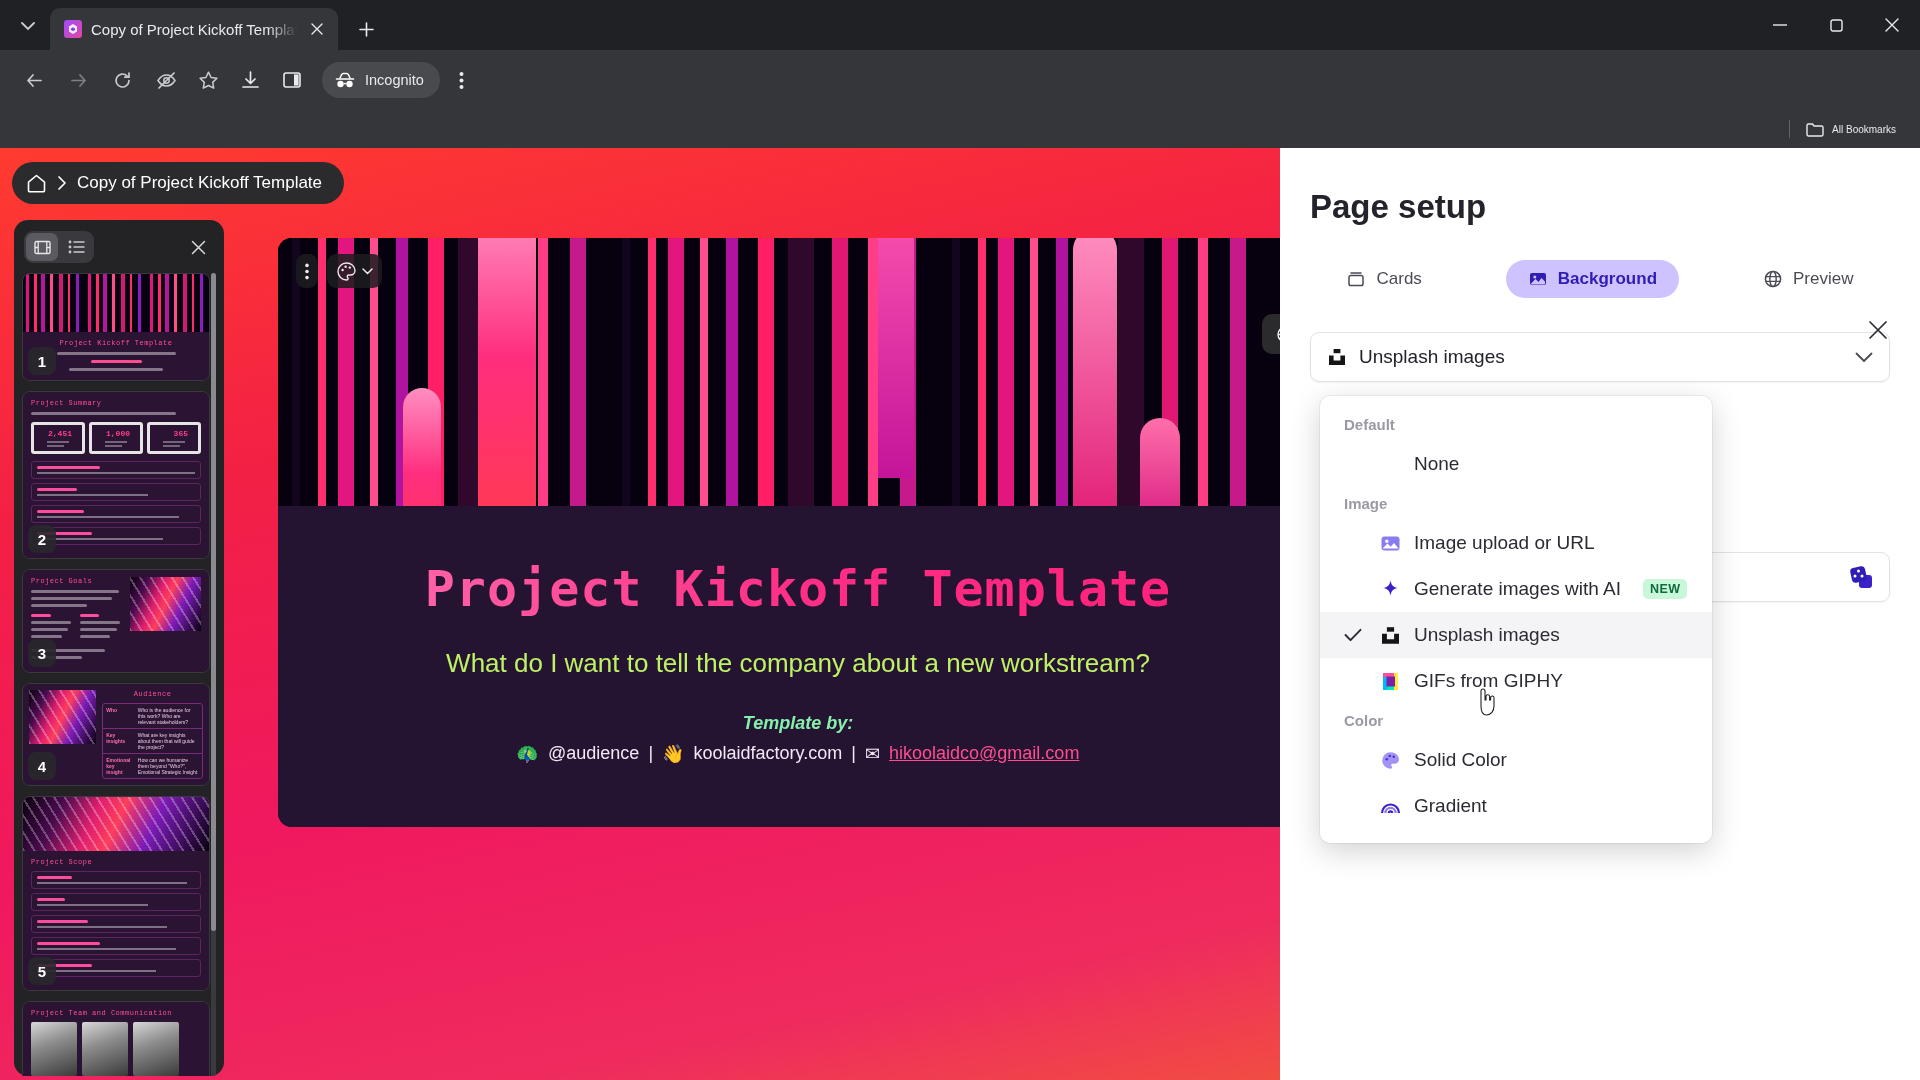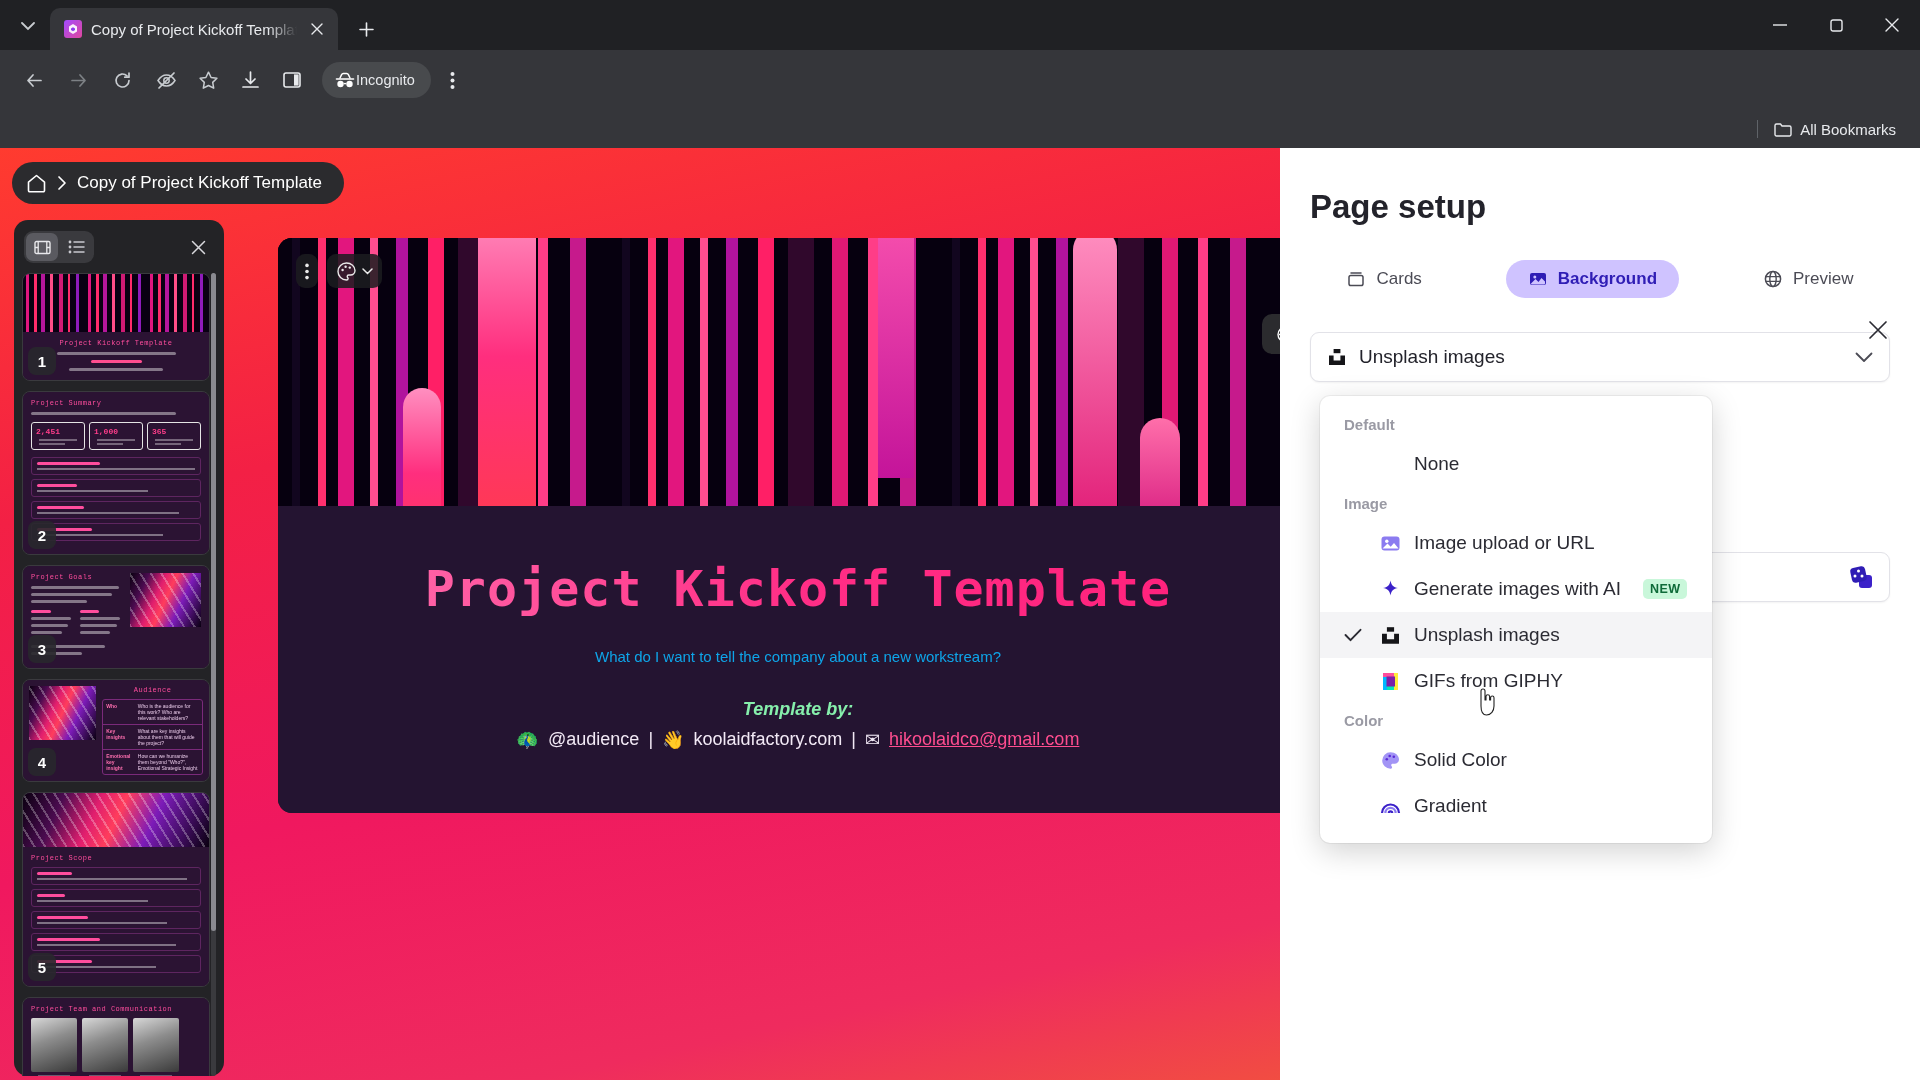--- a/index.html
+++ b/index.html
@@ -47,27 +47,27 @@
   .tb-icon { width: 40px; height: 40px; border-radius: 50%; display:flex;align-items:center;justify-content:center; color:#c8ccd0; flex:none;}
   .omnibox {
     flex: 1; height: 40px; background: #202124; border-radius: 20px;
     display: flex; align-items: center; padding: 0 14px; gap: 12px;
     margin: 0 10px 0 6px; min-width: 0;
   }
   .omnibox-url { color: #e8eaed; font-size: 15.5px; white-space: nowrap; overflow: hidden; }
   .tb-right { display: flex; align-items: center; gap: 2px; flex: none; }
   .incognito-pill {
     height: 36px; background: #484a4d; border-radius: 18px; display: flex;
-    align-items: center; padding: 0 16px 0 12px; color: #e8eaed; font-size: 14.5px;
+    align-items: center; gap: 9px; padding: 0 16px 0 12px; color: #e8eaed; font-size: 14.5px;
     margin-left: 8px;
   }
 
   .bookmarkbar { height: 38px; background: #35363a; display: flex; align-items: center; justify-content: flex-end; padding-right: 18px; gap: 10px; }
   .bm-sep { width: 1px; height: 18px; background: #5f6368; }
-  .bm-item { display: flex; align-items: center; gap: 8px; color: #e8eaed; font-size: 15px; padding: 4px 6px; border-radius: 5px; }
+  .bm-item { display: flex; align-items: center; gap: 8px; color: #e8eaed; font-size: 10px; padding: 4px 6px; border-radius: 5px; }
 
   
   .viewport { position: absolute; left: 0; top: 148px; width: 1920px; height: 932px; overflow: hidden;
     background: linear-gradient(168deg,#ff3b2f 0%, #f32045 28%, #f0185f 55%, #ef2b5e 78%, #f36a2a 100%); }
 
   .breadcrumb {
     position: absolute; left: 12px; top: 14px; height: 42px; background: #2b2b2e;
     border-radius: 21px; display: flex; align-items: center; gap: 10px; padding: 0 22px 0 14px;
     color: #fff; font-size: 17px; z-index: 30;
   }
@@ -97,21 +97,21 @@
     display: flex; align-items: center; justify-content: center; z-index: 5;
   }
   .t-stripes { height: 58px; background:
      repeating-linear-gradient(90deg,#090012 0 3px,#e0167f 3px 6px,#090012 6px 11px,#ff2b6b 11px 14px,
      #090012 14px 18px,#b5169c 18px 22px,#090012 22px 27px,#ff4d87 27px 30px,#090012 30px 36px,
      #d01a74 36px 40px,#090012 40px 45px,#ff2b6b 45px 47px,#090012 47px 53px,#8e1bbb 53px 56px,#090012 56px 62px); }
   .t-body { padding: 7px 8px 9px; background: #2b1333; }
   .t-title { color:#ff4d9d; font-size: 7px; letter-spacing:.5px; margin-bottom: 5px; font-family:"Liberation Mono", monospace;}
   .t-line { height: 3px; background: rgba(255,255,255,.42); border-radius:2px; margin-bottom: 4px;}
   .t-stats { display:flex; gap:4px; margin-bottom:7px;}
-  .t-stat { flex:1; border:1px solid #e5e5e5; border-radius:3px; padding:4px 4px; text-align:left;}
+  .t-stat { flex:1; border:3px solid #e5e5e5; border-radius:3px; padding:4px 10px; text-align:right;}
   .t-stat b { display:block; color:#ff3d8a; font-size:8px; font-family:"Liberation Mono", monospace;}
   .t-stat span { display:block; height:2px; background:rgba(255,255,255,.35); margin:3px 3px 0;}
   .t-row { border:1px solid #5e2560; border-radius:3px; padding:4px 5px; margin-bottom:4px;}
   .t-row i { display:block; width:40%; height:3px; background:#ff4d9d; border-radius:2px; margin-bottom:3px;}
   .t-row em { display:block; height:2px; background:rgba(255,255,255,.4);}
   .t-neon { height:54px; background:
       linear-gradient(115deg,#0a0010 0%,#4a0b4f 20%,#e01e6e 38%,#ff3d5c 50%,#7c1bb8 68%,#0a0010 100%);
       position:relative; overflow:hidden;}
   .t-neon:after { content:""; position:absolute; inset:0;
      background: repeating-linear-gradient(58deg, rgba(255,255,255,.28) 0 2px, transparent 2px 9px);}
@@ -148,21 +148,21 @@
     position:absolute; border-radius: 60px 60px 0 0;
     background: linear-gradient(180deg,#ff8fc0 0%, #ff2e7e 45%, #ff3a4f 100%);
   }
   .card-tools { position:absolute; left:18px; top:16px; display:flex; gap:9px; z-index:4;}
   .ct-btn { background: rgba(28,28,32,.86); border-radius: 9px; height:34px;
     display:flex; align-items:center; justify-content:center; color:#eaeaea; padding:0 9px; gap:5px;}
   .card-body { padding: 54px 40px 62px; text-align:center; background:#241431;}
   .hero-title { font-family: "DejaVu Sans Mono", monospace; font-size: 50px; font-weight: 700;
     background: linear-gradient(90deg,#ff6fae 0%, #ff2e86 50%, #ff1f7a 100%);
     -webkit-background-clip: text; background-clip: text; color: transparent; letter-spacing: 1px;}
-  .hero-sub { color:#0ea5e9; font-size: 15px; margin-top: 30px; }
+  .hero-sub { color:#bef264; font-size: 26px; margin-top: 30px; }
   .hero-tmpl { color:#86efac; font-size: 18px; font-style: italic; font-weight:700; margin-top: 34px;}
   .hero-credits { color:#f2e9f5; font-size: 18px; margin-top: 9px; display:flex; justify-content:center; gap:9px; flex-wrap:nowrap; white-space:nowrap;}
   .hero-credits a { color:#ff4d8f; text-decoration: underline; }
 
   
   .setup {
     position: absolute; right: 0; top: 148px; width: 640px; height: 932px;
     background: #ffffff; z-index: 60;
   }
   .setup-close { position:absolute; right: 26px; top: 166px; width: 32px; height:32px;

